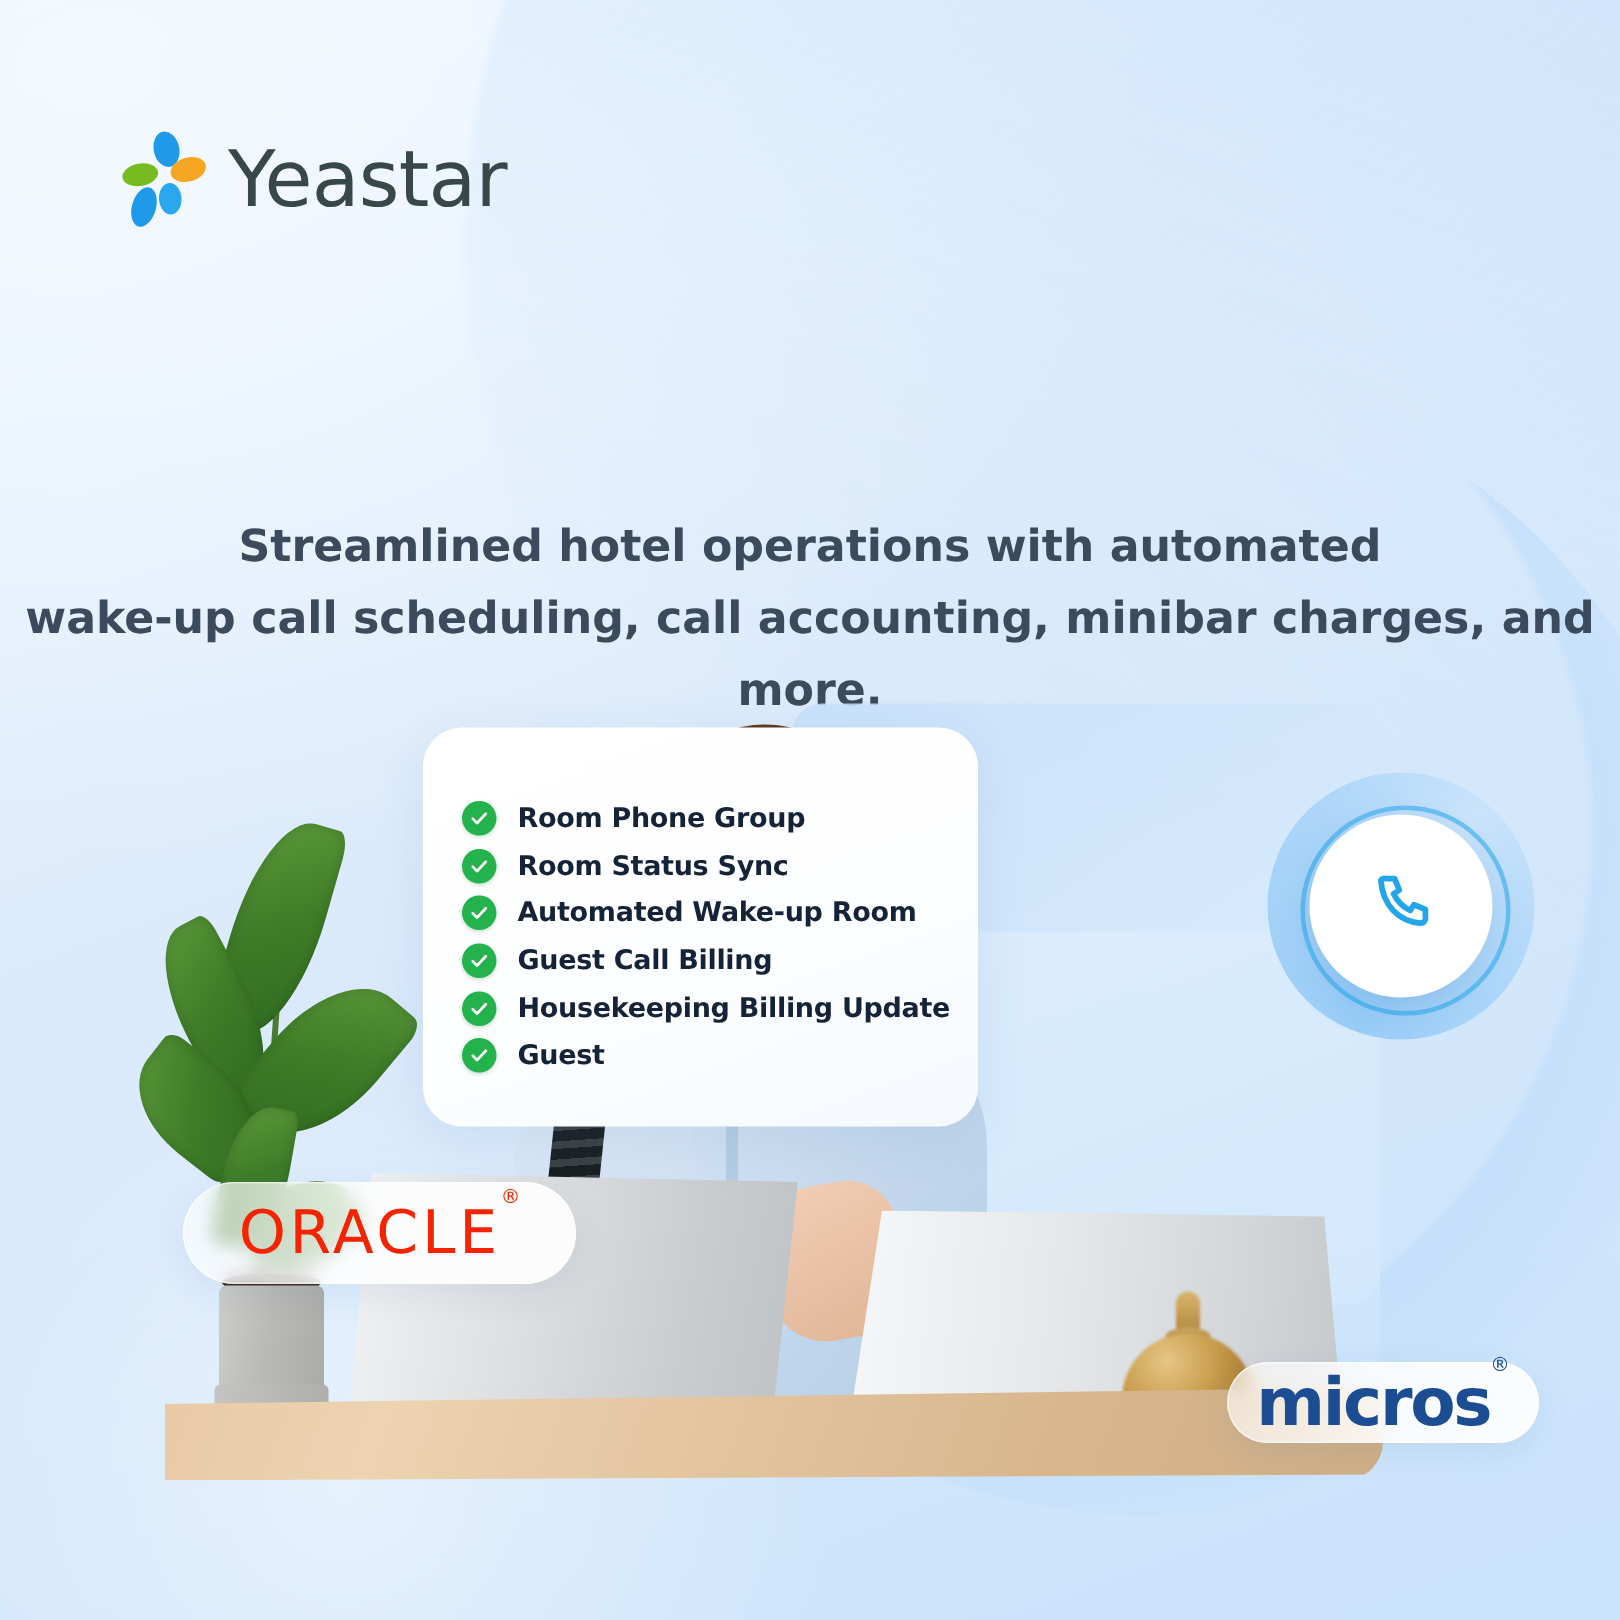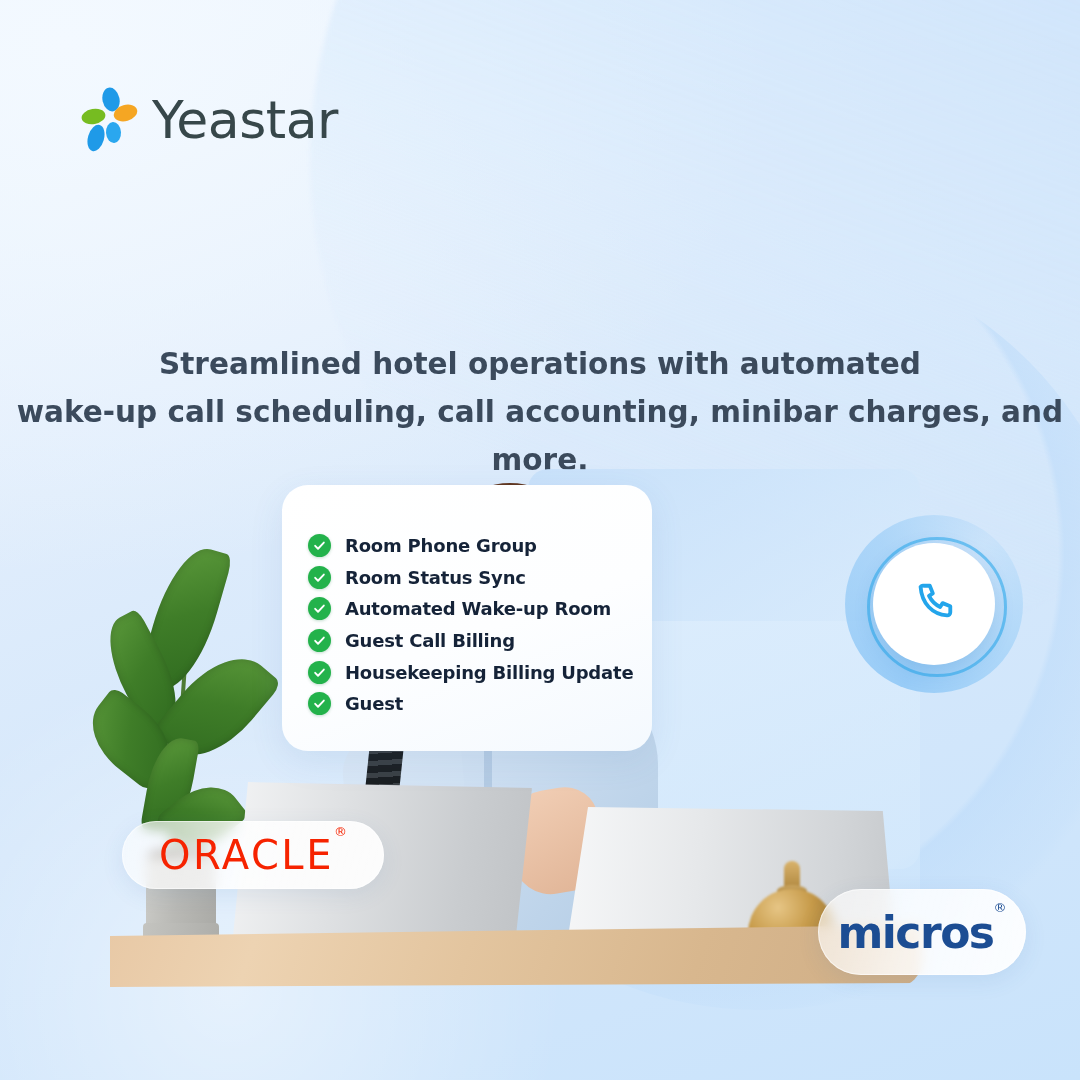--- a/index.html
+++ b/index.html
@@ -173,24 +173,24 @@
     box-shadow:0 1px 3px rgba(20,120,60,.25);}
   .feature-label{font-size:18px;font-weight:700;color:#152338;letter-spacing:-.2px;
     font-family:"DejaVu Sans", sans-serif;white-space:nowrap;}
 
   
   .pill{
     position:absolute;border-radius:44px;
     background:linear-gradient(105deg, rgba(255,255,255,.62) 0%, rgba(255,255,255,.84) 45%, rgba(255,255,255,.92) 100%);
     backdrop-filter:blur(6px);
     box-shadow:0 6px 22px rgba(60,110,165,.10), inset 0 0 0 1px rgba(255,255,255,.55);
-    display:flex;align-items:center;justify-content:center;margin-top:33px;
+    display:flex;align-items:center;justify-content:center;
   }
   .pill-oracle{left:122px;top:788px;width:262px;height:68px;}
-  .pill-micros{left:818px;top:856px;width:208px;height:86px;}
+  .pill-micros{left:818px;top:908px;width:208px;height:54px;}
   .oracle-text{font-size:40px;font-weight:400;color:#f62300;letter-spacing:2.5px;
     font-family:"DejaVu Sans", sans-serif;position:relative;}
   .oracle-text sup{font-size:13px;top:-19px;position:relative;letter-spacing:0;}
   .micros-text{font-size:44px;font-weight:700;color:#1c4d93;letter-spacing:-1.5px;
     font-family:"DejaVu Sans", sans-serif;position:relative;}
   .micros-text sup{font-size:13px;top:-20px;position:relative;font-weight:400;letter-spacing:0;}
 </style>
 </head>
 <body>
 

